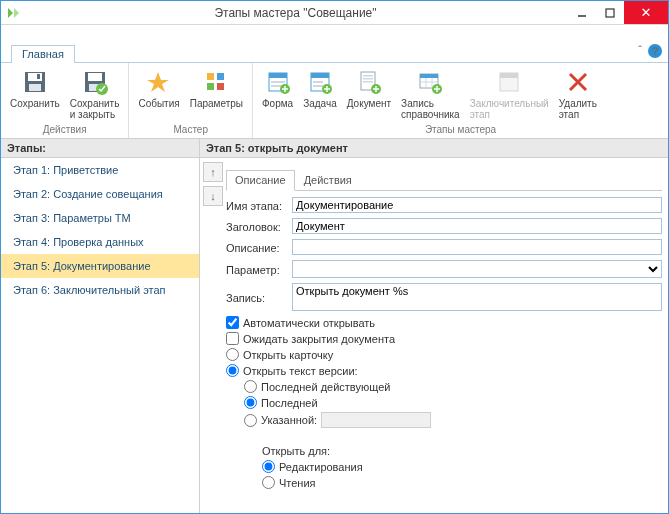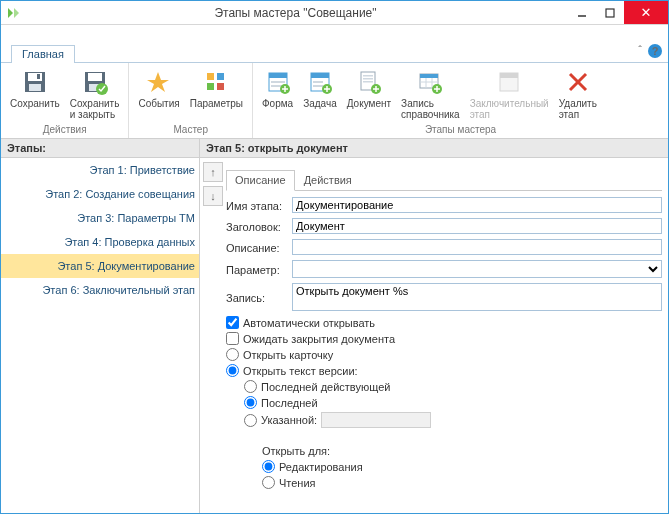--- a/index.html
+++ b/index.html
@@ -28,21 +28,21 @@
   .group-label { text-align:center; font-size:10px; color:#777; height:14px; }
   .ritem { display:flex; flex-direction:column; align-items:center; justify-content:flex-start; padding:2px 5px 0; min-width:40px; }
   .ritem .ricon { width:30px; height:30px; display:flex; align-items:center; justify-content:center; }
   .ritem .rlabel { font-size:10px; color:#444; line-height:11px; margin-top:1px; white-space:pre-line; }
   .ritem.disabled .rlabel { color:#b0b0b0; }
   
   
   .body { display:flex; height:calc(100% - 24px - 22px - 76px); }
   .sidebar { width:199px; background:#fff; border-right:1px solid #cfcfcf; }
   .side-head { background:#e9e9e9; padding:3px 6px; font-weight:bold; font-size:11px; border-bottom:1px solid #cfcfcf; }
-  .step-item { padding:6px 4px; font-size:11px; color:#1e4f78; cursor:pointer;text-align:right; }
+  .step-item { padding:6px 12px; font-size:11px; color:#1e4f78; cursor:pointer; }
   .step-item.sel { background:#ffe69c; }
   
   .main { flex:1; display:flex; flex-direction:column; background:#fff; }
   .main-head { background:#e9e9e9; padding:3px 6px; font-weight:bold; font-size:11px; border-bottom:1px solid #cfcfcf; }
   .main-row { display:flex; flex:1; overflow:hidden; }
   .arrows { width:26px; display:flex; flex-direction:column; align-items:center; gap:4px; padding-top:4px; }
   .arr-btn { width:20px; height:20px; border:1px solid #c9c9c9; background:#f3f3f3; display:flex; align-items:center; justify-content:center; font-size:11px; color:#666; }
   
   .form-area { flex:1; padding:12px 6px 6px 0; overflow:auto; }
   .inner-tabs { display:flex; border-bottom:1px solid #c9c9c9; margin-bottom:6px; }

